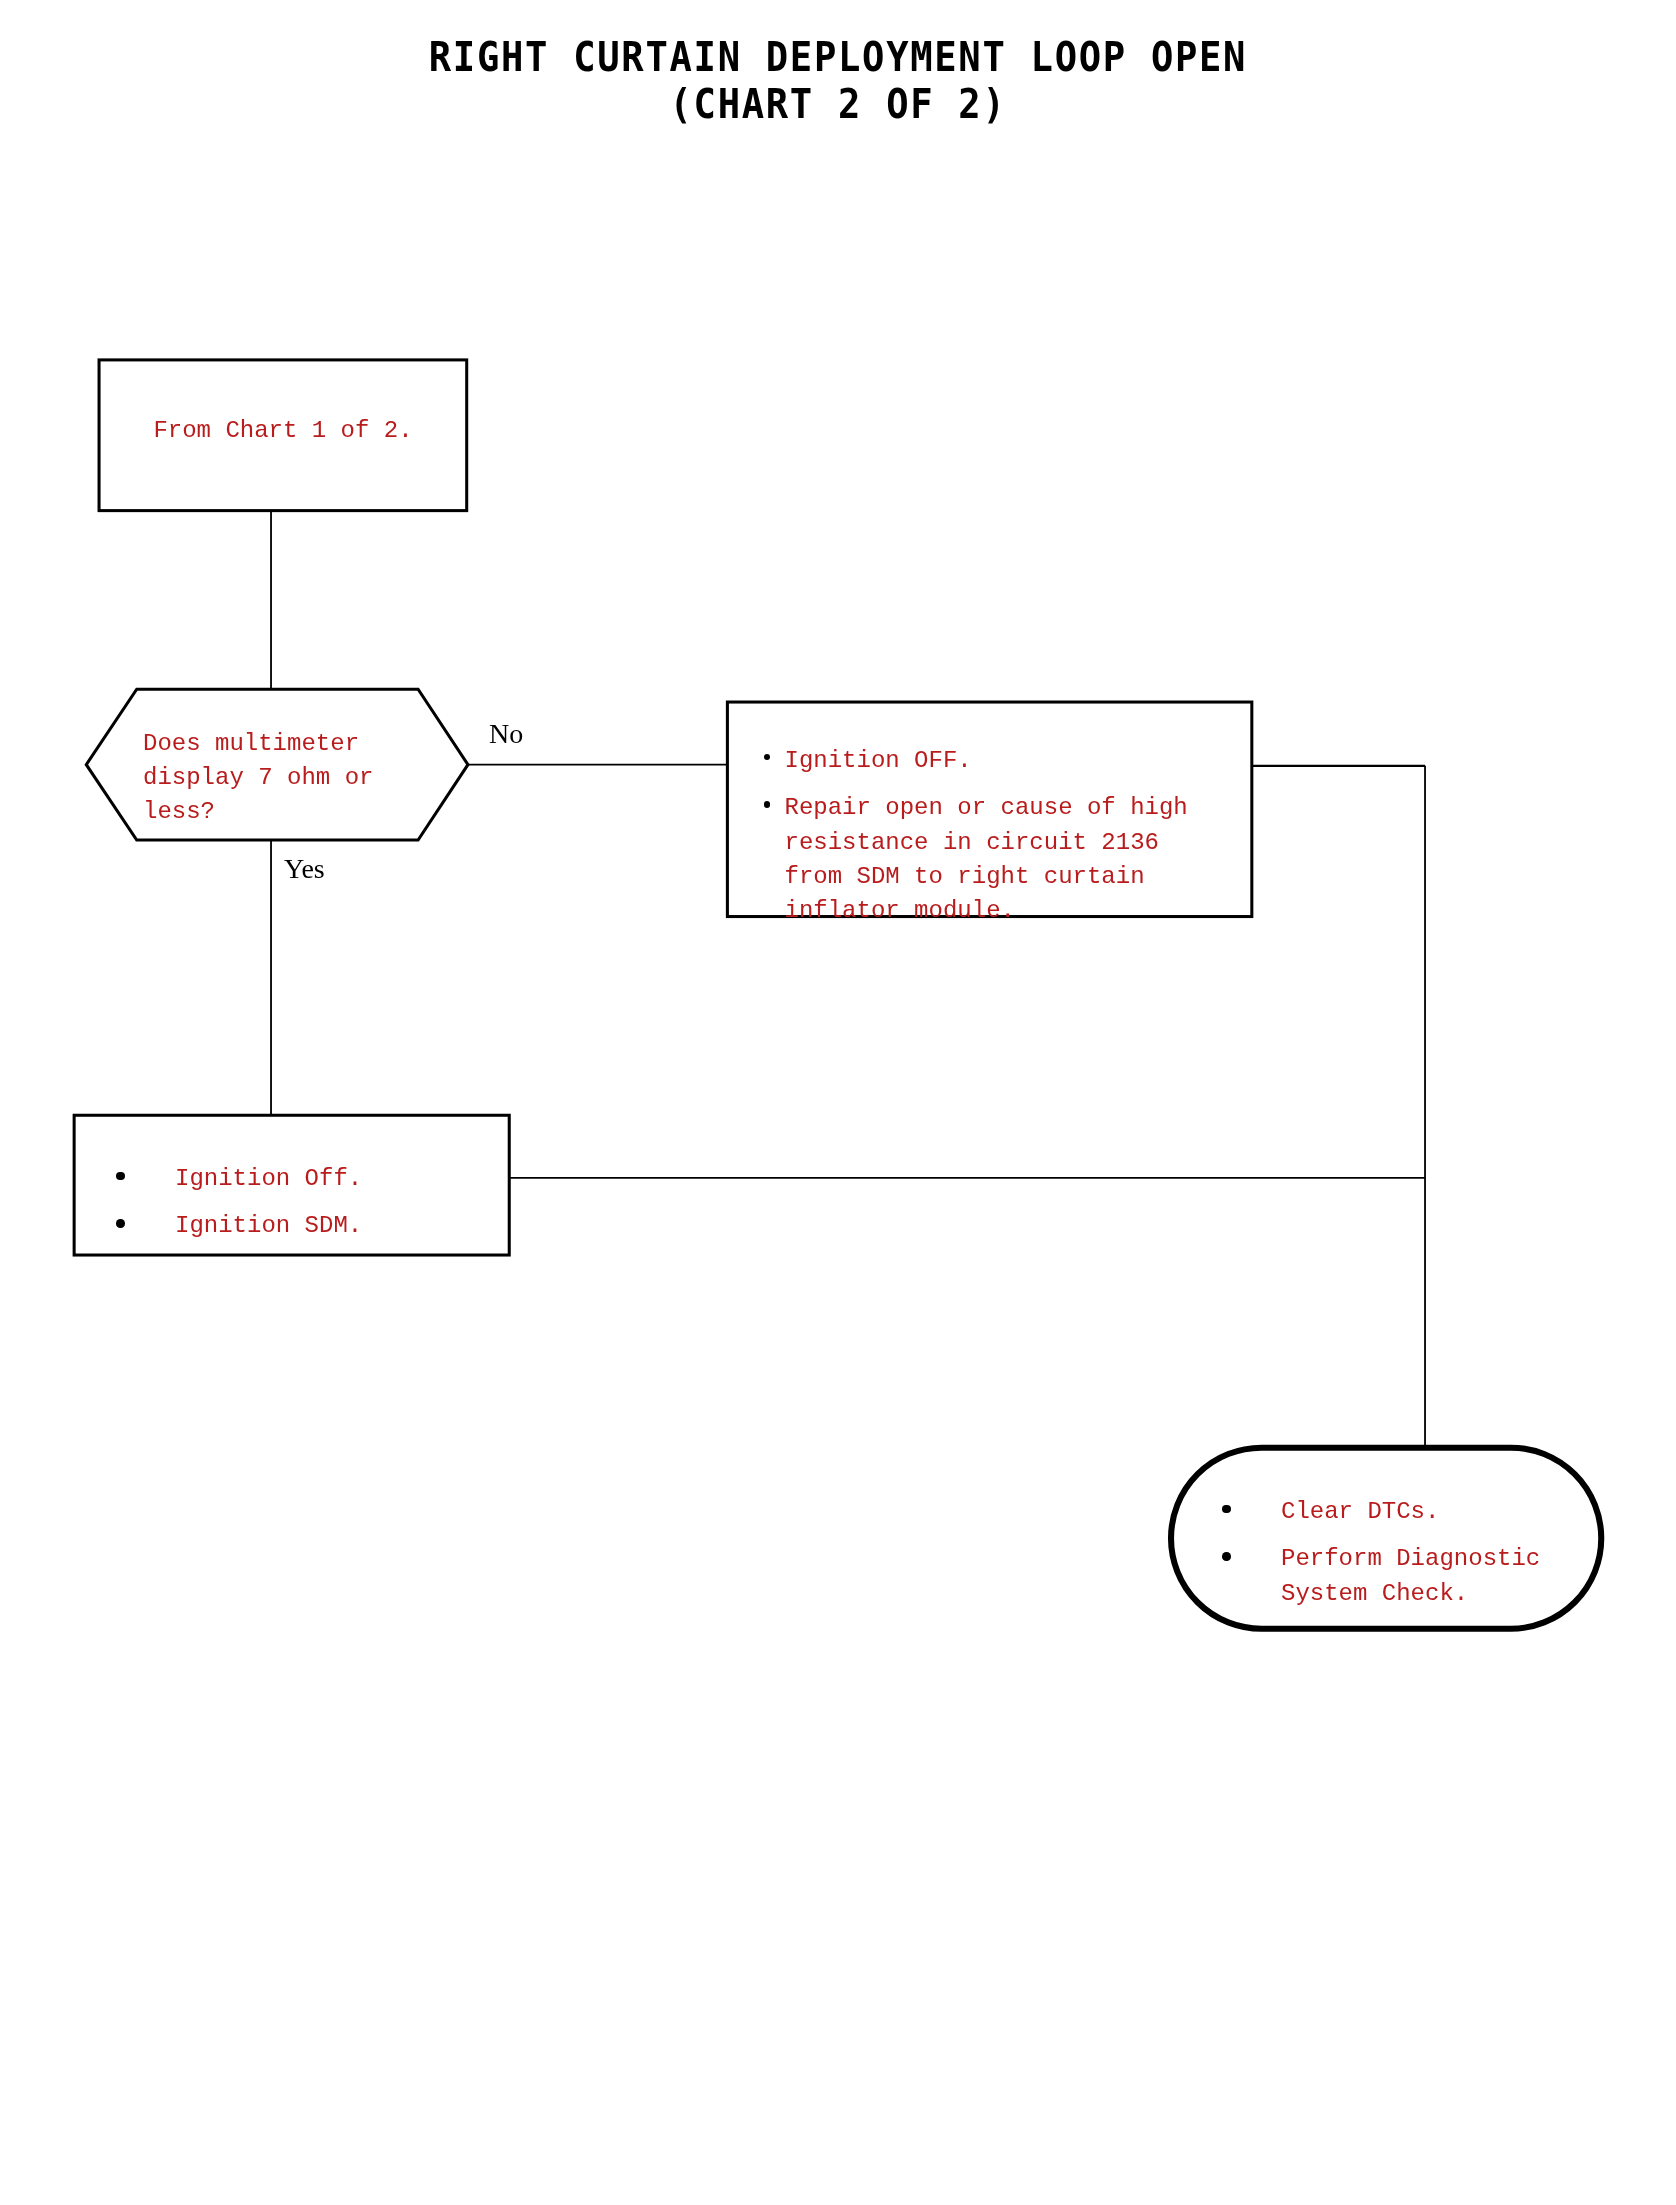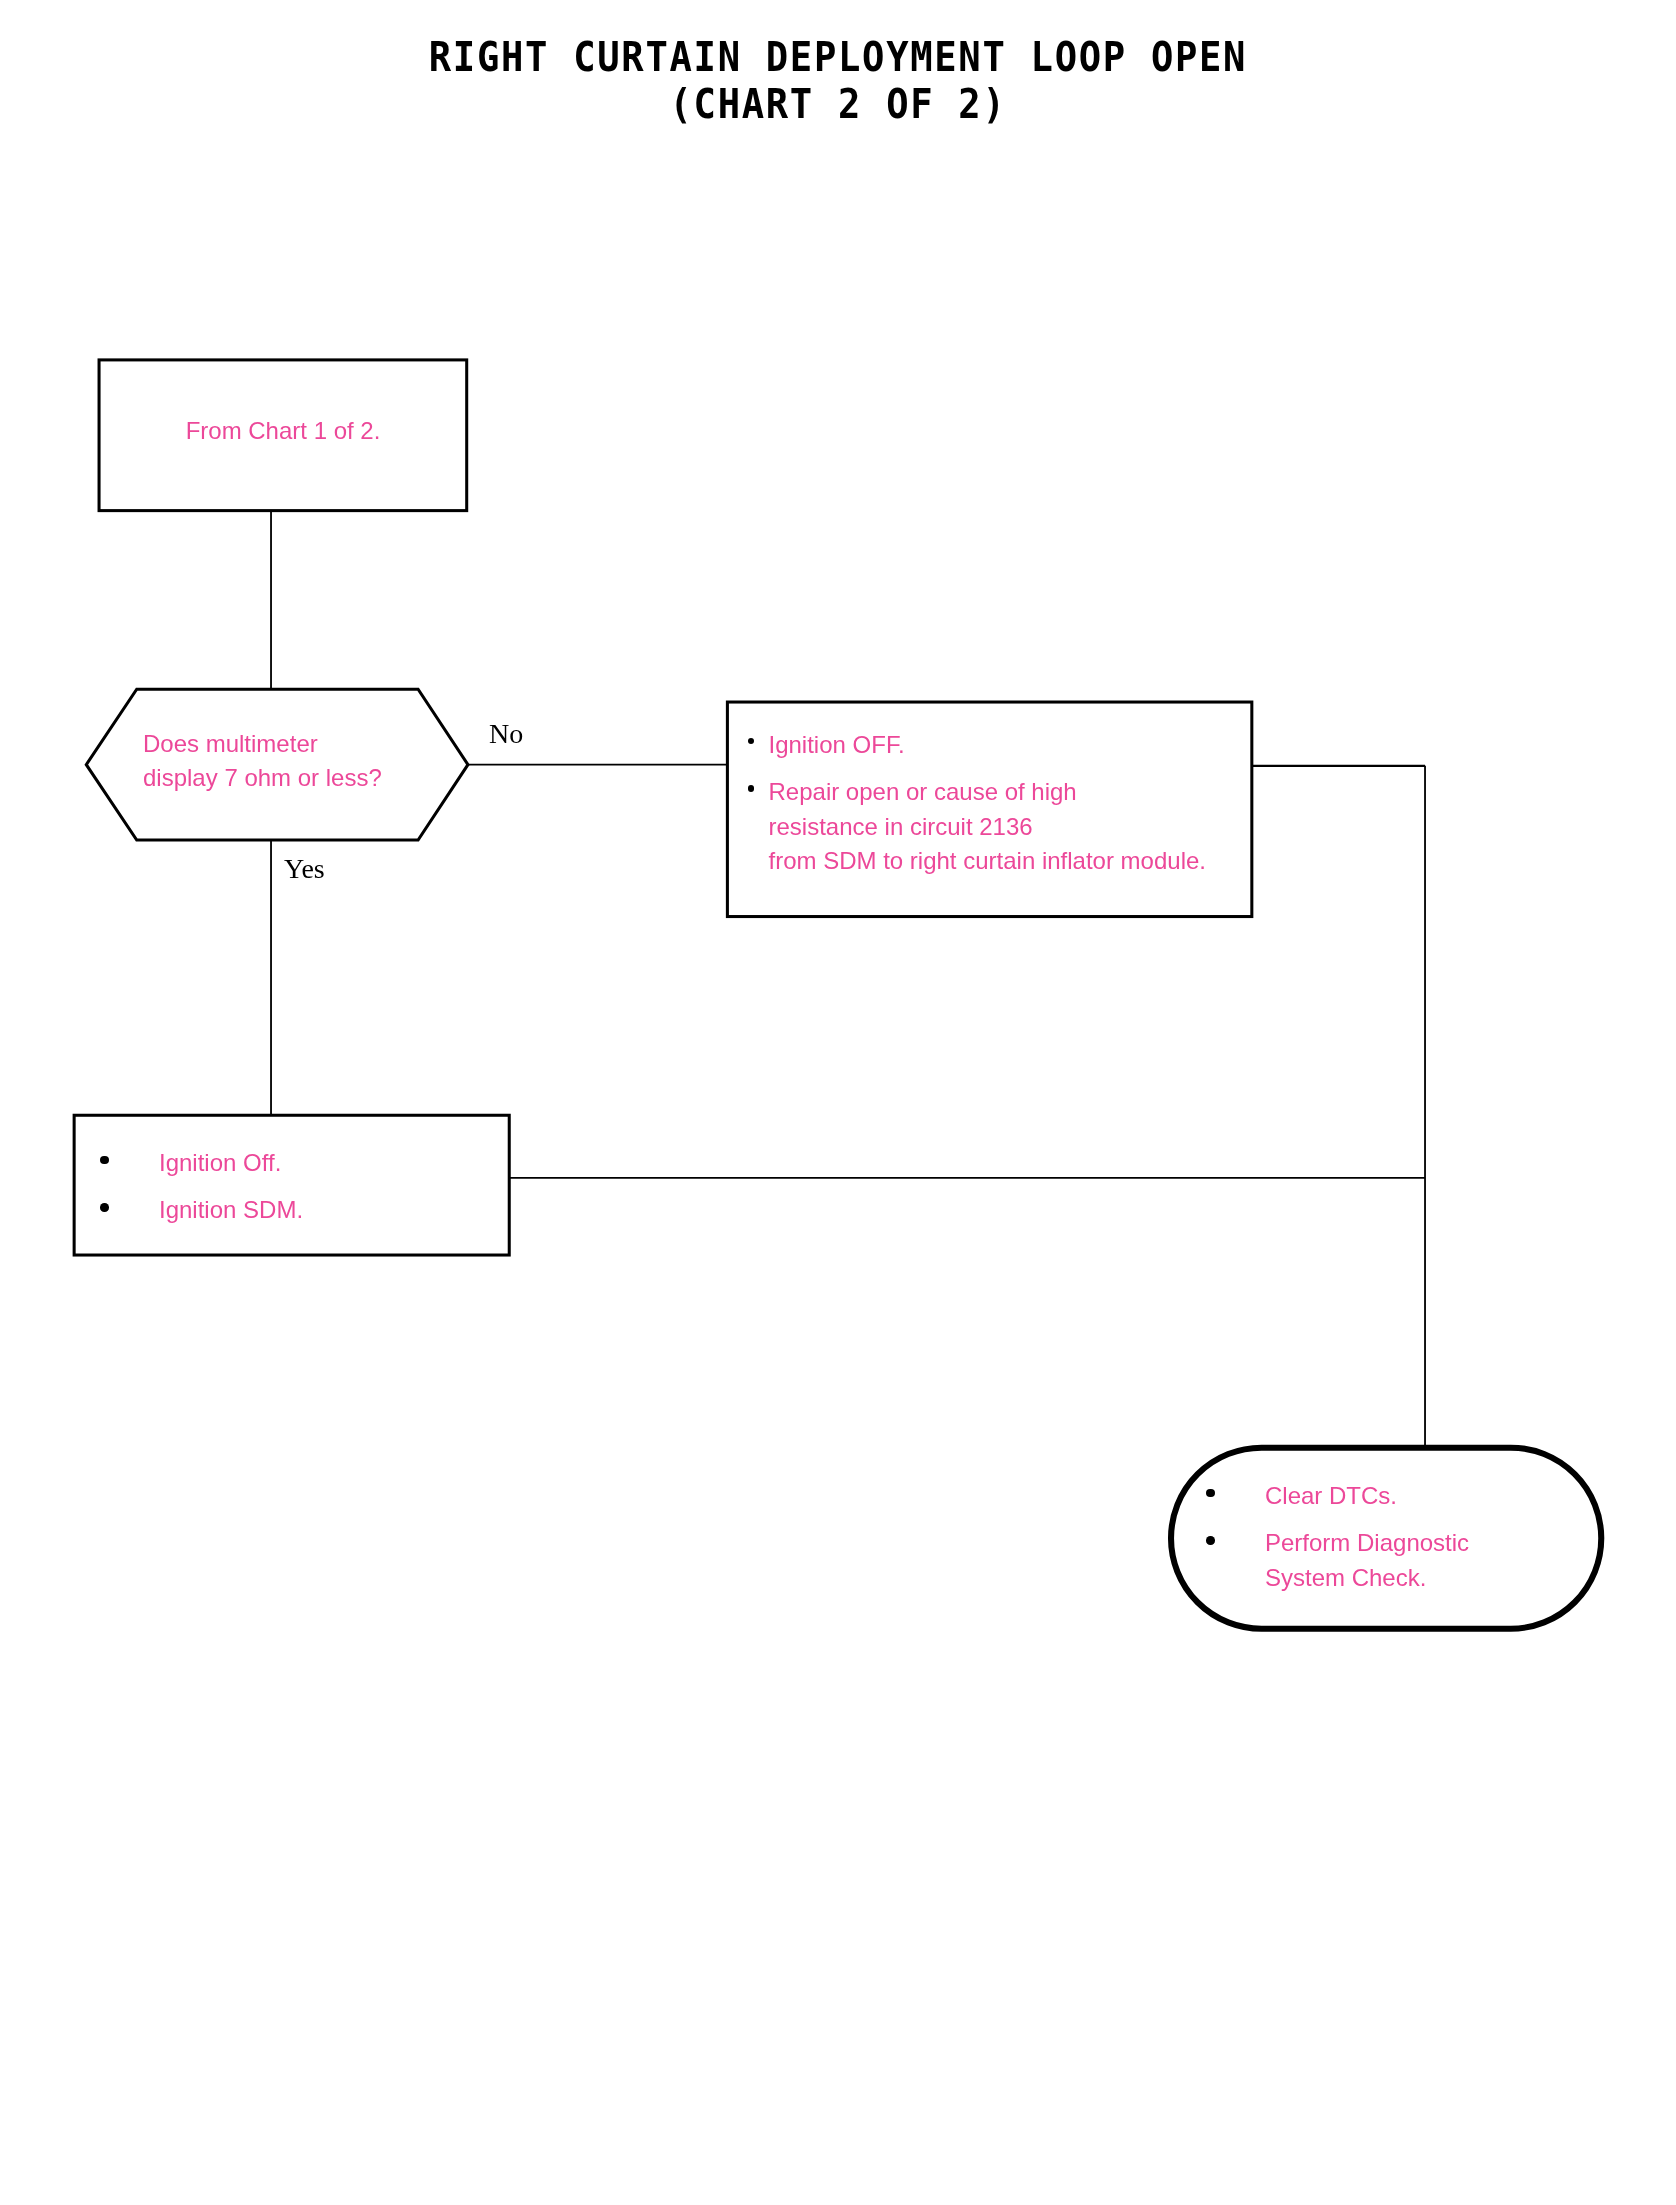--- a/index.html
+++ b/index.html
@@ -41,22 +41,22 @@
     position: absolute;
     left: 0;
     top: 0;
     width: 1676px;
     height: 2205px;
   }
 
   
   .node-text {
     position: absolute;
-    font-family: Liberation Sans, sans-serif;
-    color: #ec4899;
+    font-family: Liberation Mono, monospace;
+    color: #b91c1c;
     line-height: 1.0;
   }
 
   
   #from-chart-text {
     left: 99px;
     top: 419px;
     width: 368px;
     text-align: center;
     font-size: 24px;
@@ -76,21 +76,21 @@
     position: absolute;
     font-family: "Liberation Serif", "DejaVu Serif", serif;
     font-size: 28px;
   }
   #label-no  { left: 489px; top: 718px; }
   #label-yes { left: 284px; top: 853px; }
 
   
   ul.bul {
     list-style: none;
-    margin: 0;
+    margin: 16px;
     padding: 0;
   }
   ul.bul > li {
     position: relative;
     margin: 0 0 13.4px 0;
     font-size: 24px;
     line-height: 1.42;
   }
   ul.bul > li:last-child { margin-bottom: 0; }
   ul.bul > li::before {

